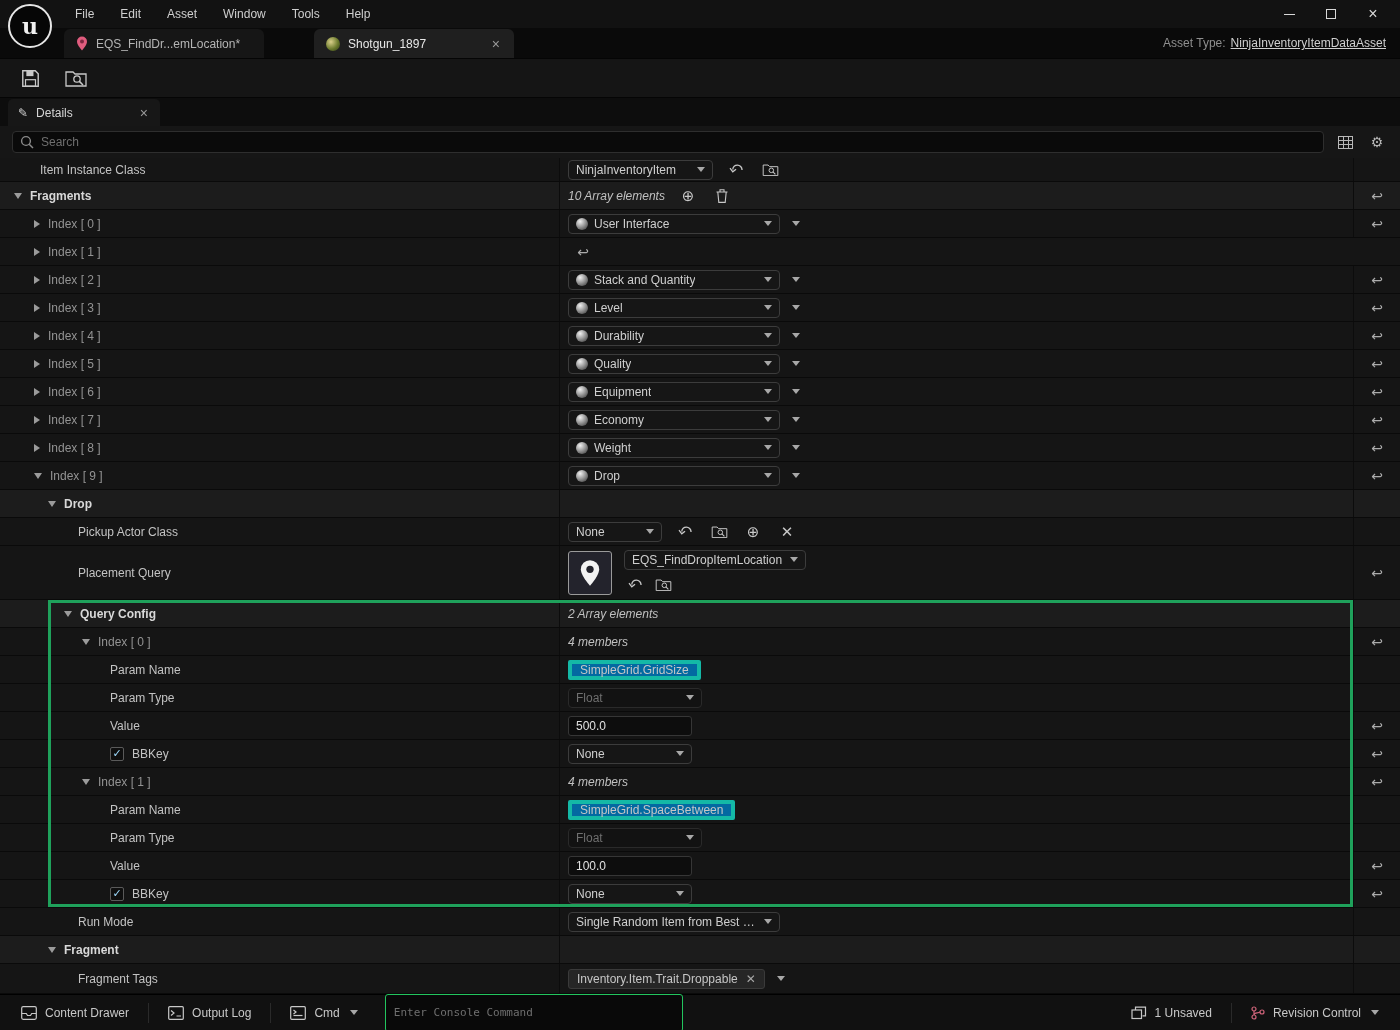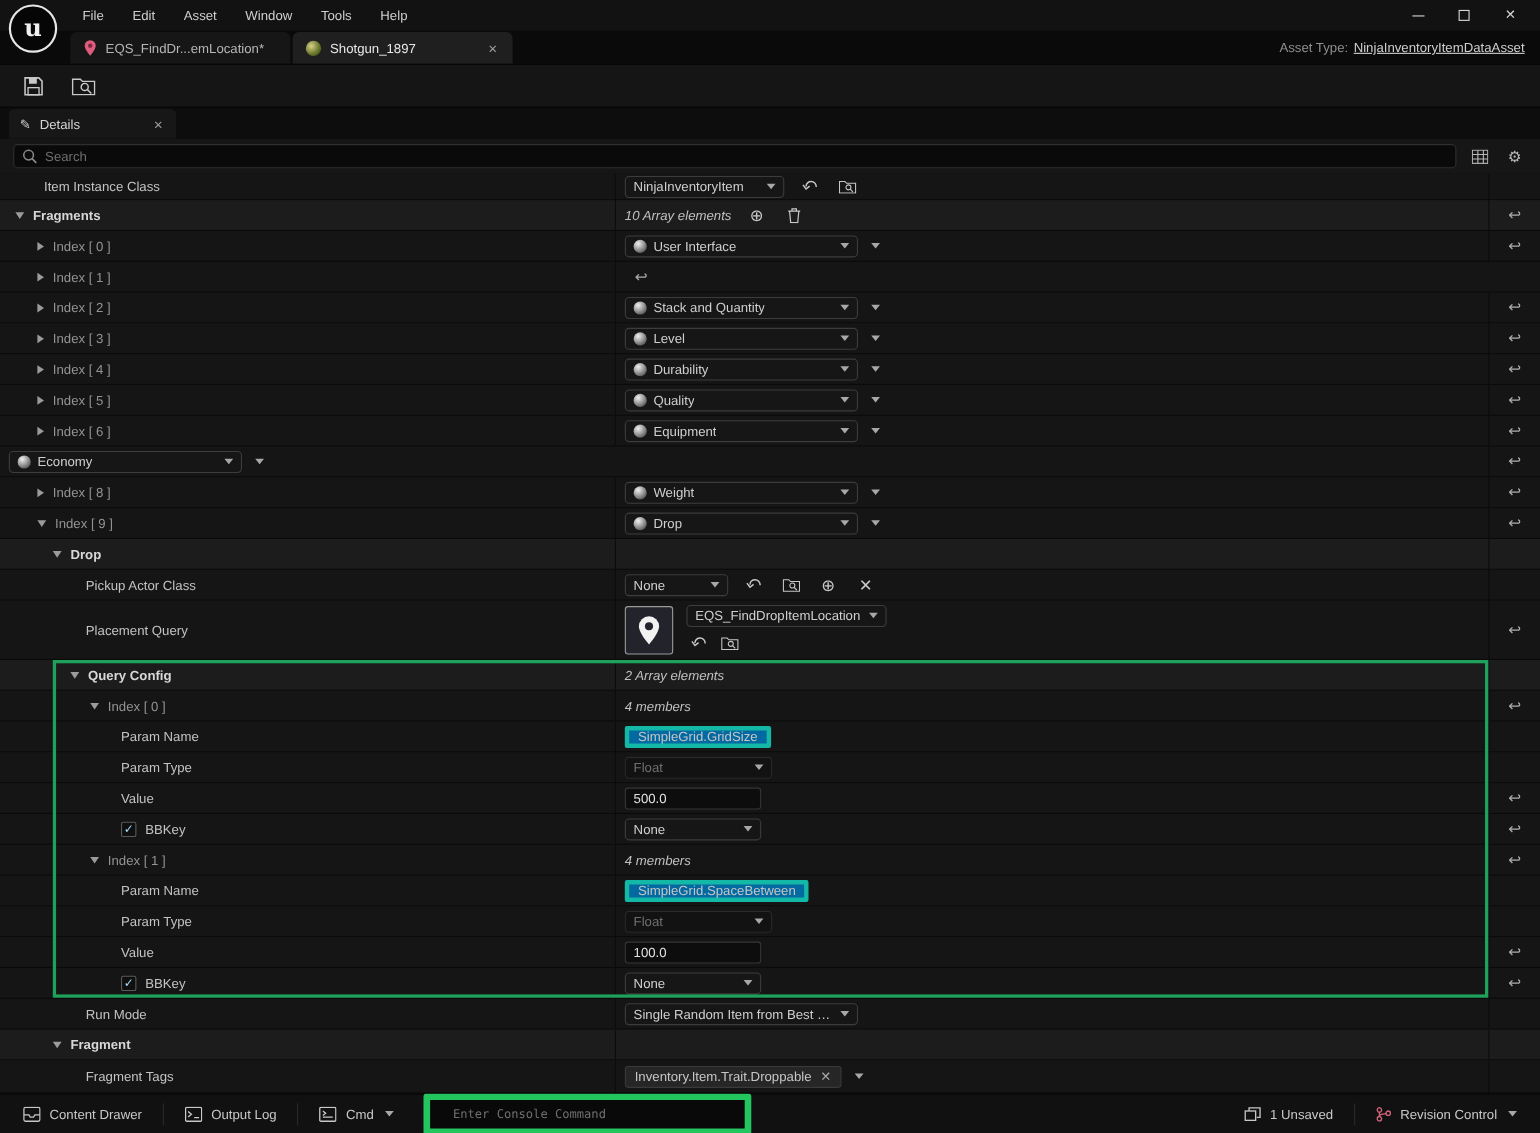--- a/index.html
+++ b/index.html
@@ -13,21 +13,21 @@
     background:#060606;display:flex;align-items:center;justify-content:center;z-index:20;
     color:#f0f0f0;font-family:"DejaVu Serif",serif;font-size:22px;font-weight:bold;}
   .menuitem{padding:0 13px;height:28px;display:flex;align-items:center;color:#cfcfcf;cursor:pointer;}
   .wincontrols{margin-left:auto;display:flex;align-items:center;gap:8px;padding-right:10px;}
   .winbtn{width:34px;height:24px;display:flex;align-items:center;justify-content:center;color:#d8d8d8;cursor:pointer;}
   .glyph-min{width:11px;height:1px;background:#d8d8d8;display:inline-block;}
   .glyph-max{width:10px;height:10px;border:1px solid #d8d8d8;display:inline-block;}
   .glyph-close{font-size:16px;line-height:1;}
 
   
-  .tabbar{height:30px;background:#0a0a0a;display:flex;align-items:flex-end;padding-left:64px;}
+  .tabbar{height:30px;background:#0a0a0a;display:flex;align-items:flex-end;padding-left:64px;gap:48px;}
   .atab{height:29px;display:flex;align-items:center;gap:8px;padding:0 12px;margin-right:2px;
     background:#161616;color:#b5b5b5;border-radius:6px 6px 0 0;cursor:pointer;min-width:200px;}
   .atab.active{background:#1f1f1f;color:#e8e8e8;}
   .tabclose{margin-left:auto;color:#9a9a9a;font-size:14px;cursor:pointer;padding:0 2px;}
   .pieicon{width:14px;height:14px;border-radius:50%;flex:none;
     background:radial-gradient(circle at 35% 35%, #d9cf8a, #6b7a2d 55%, #39451a 90%);}
   .assettype{margin-left:auto;align-self:center;padding-right:14px;color:#8f8f8f;display:flex;gap:5px;align-items:center;}
   .assettype .val{color:#cfcfcf;text-decoration:underline;cursor:pointer;}
 
   
@@ -100,22 +100,22 @@
   .tagchip{height:20px;background:#262626;border:1px solid #3a3a3a;border-radius:3px;display:flex;
     align-items:center;gap:8px;padding:0 8px;color:#c6c6c6;flex:none;}
   .tagchip .x{color:#a8a8a8;cursor:pointer;}
   .qcwrap{position:relative;}
   .greenbox{position:absolute;top:0;left:48px;right:47px;bottom:1px;border:3px solid #1fa15b;pointer-events:none;z-index:5;}
 
   
   .statusbar{height:36px;background:#111111;border-top:1px solid #000;display:flex;align-items:center;padding:0 10px;gap:4px;}
   .sbtn{display:flex;align-items:center;gap:8px;padding:0 11px;height:26px;color:#c8c8c8;cursor:pointer;border-radius:3px;white-space:nowrap;}
   .sep{width:1px;height:20px;background:#2a2a2a;margin:0 4px;}
-  .console{width:298px;height:38px;background:#090909;border:6px solid #22c55e;border-radius:3px;color:#cfcfcf;
-    font-family:"DejaVu Sans Mono",monospace;font-size:11px;padding:0 21px;outline:none;margin-left:12px;}
+  .console{width:298px;height:38px;background:#090909;border:1px solid #22c55e;border-radius:3px;color:#cfcfcf;
+    font-family:"DejaVu Sans Mono",monospace;font-size:11px;padding:0 8px;outline:none;margin-left:12px;}
   .console::placeholder{color:#6f6f6f;}
   .spacer{flex:1;}
   svg{flex:none;}
 </style>
 </head>
 <body>
 
 <div class="col">
 
   <div class="menubar">
@@ -355,20 +355,24 @@
             <span class="cv">Equipment</span>
             <span class="chevron"></span>
           </div>
         <span class="chevron lone"></span>
       </div>
       <div class="rcol">
           <span class="revert">↩</span>
         </div>
     </div>
     <div class="prow">
+      <div class="ncol pl-idx">
+          <span class="exp"></span>
+          <span class="lbl dim">Index [ 7 ]</span>
+        </div>
       <div class="vcol">
         <div class="combo w-frag">
             <span class="sphere"></span>
             <span class="cv">Economy</span>
             <span class="chevron"></span>
           </div>
         <span class="chevron lone"></span>
       </div>
       <div class="rcol">
           <span class="revert">↩</span>

